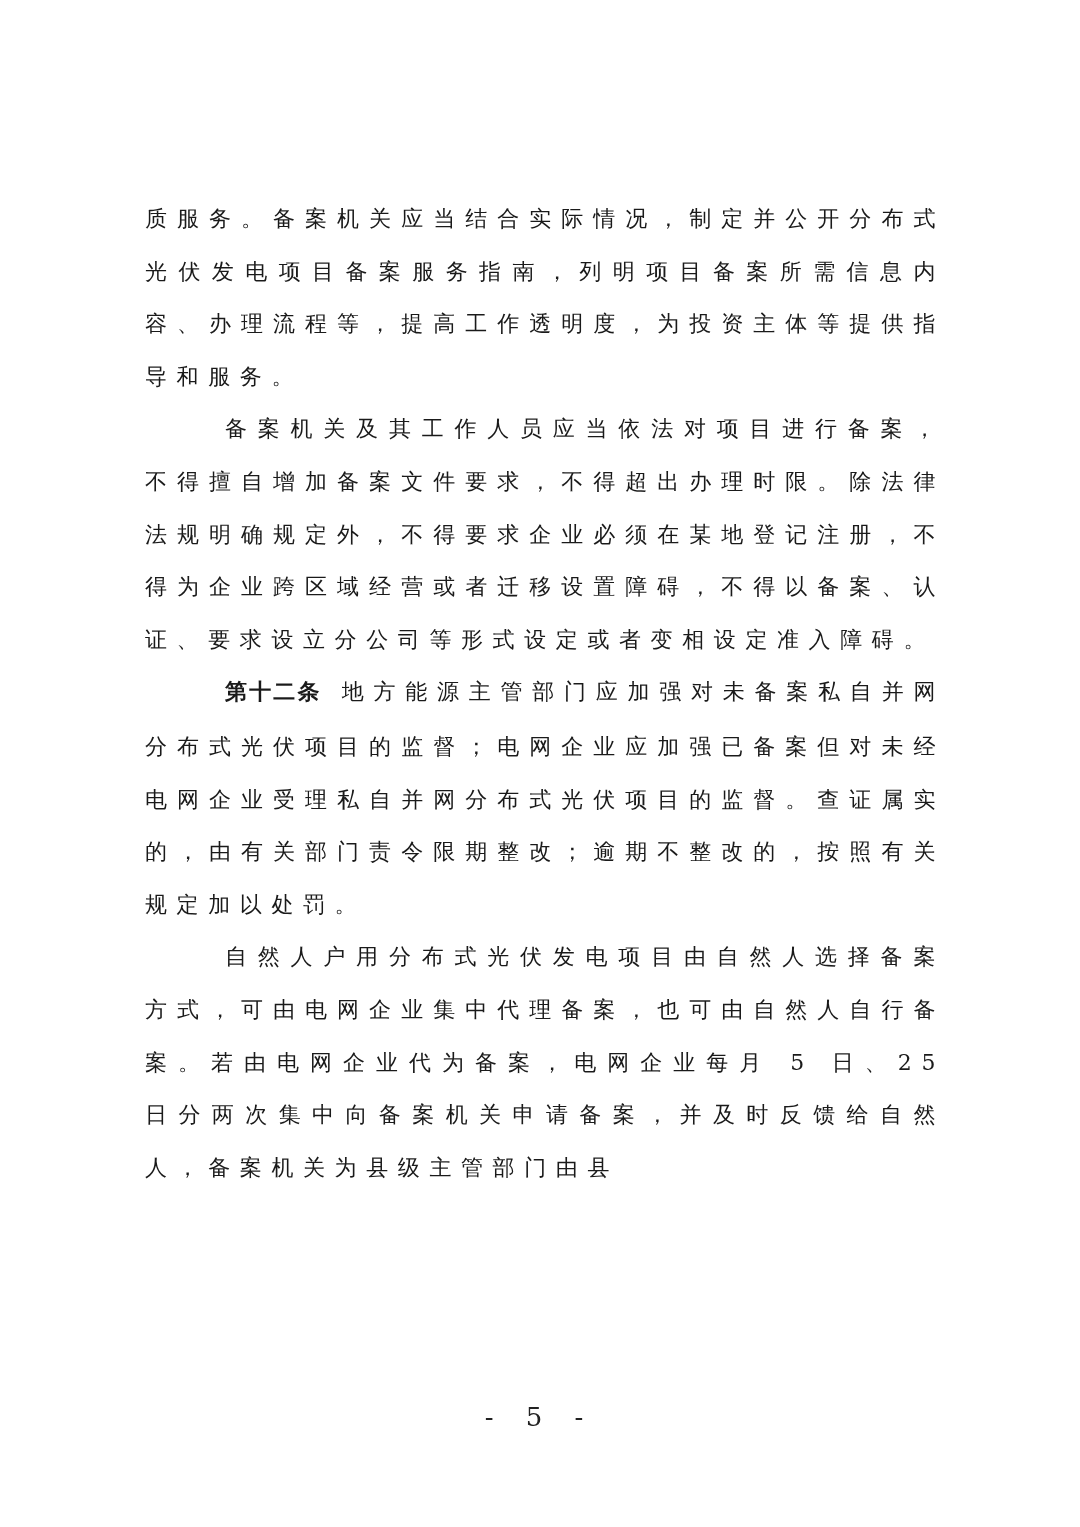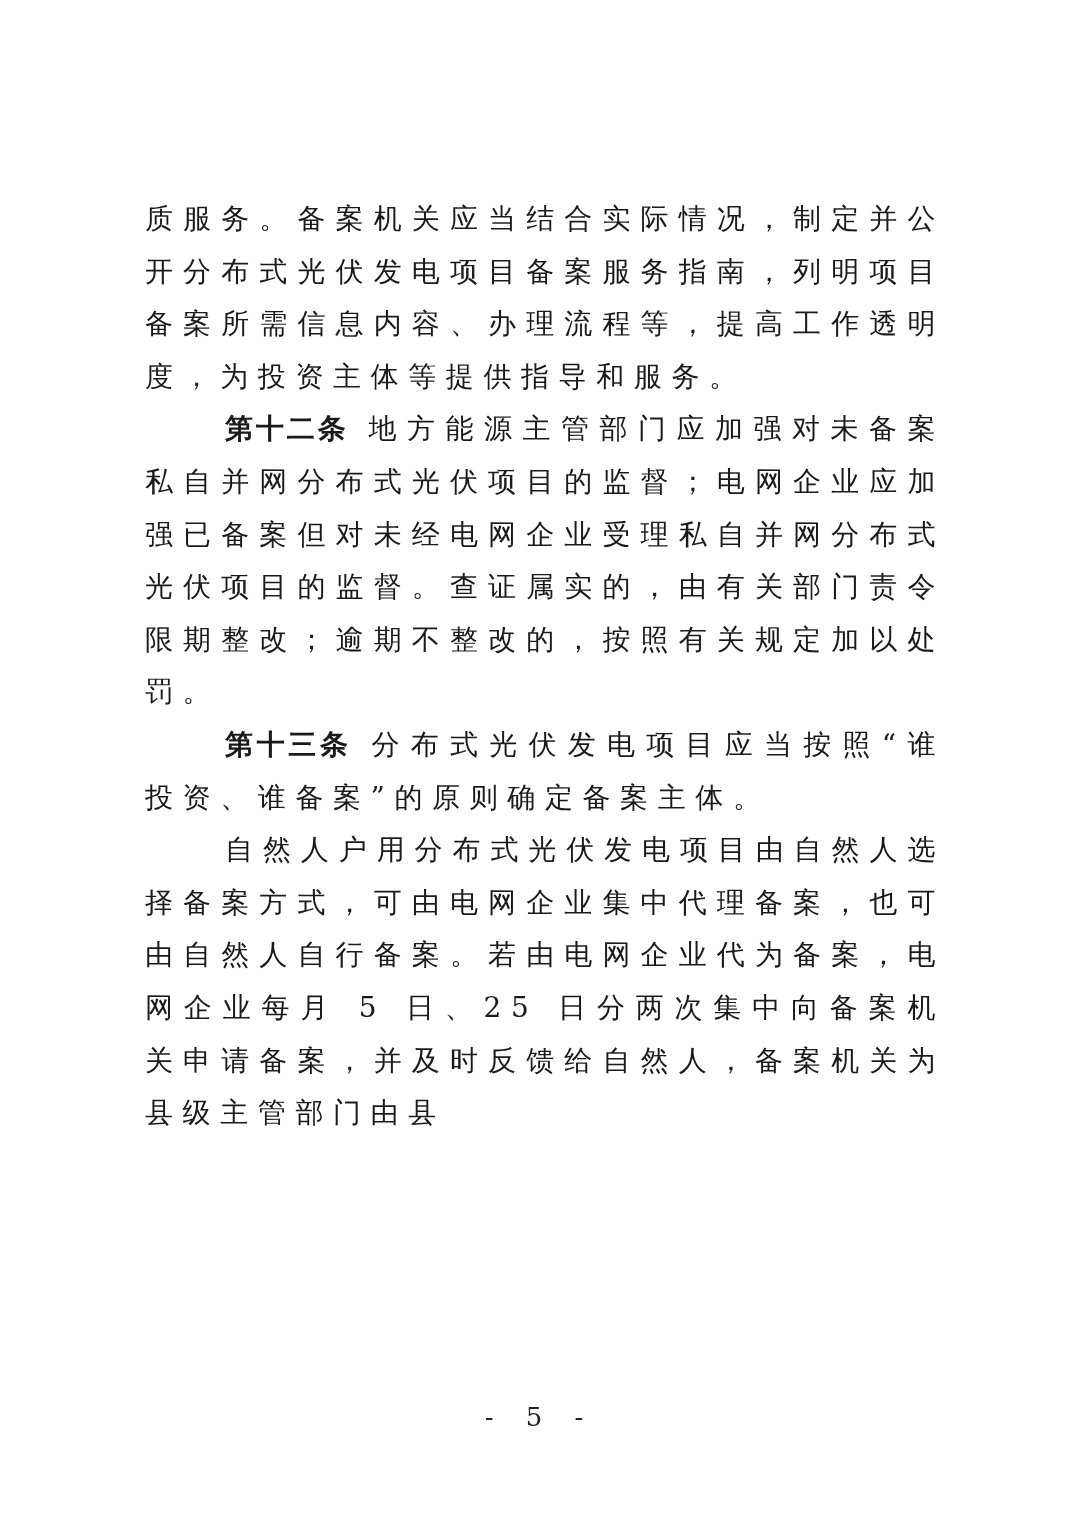--- a/index.html
+++ b/index.html
@@ -12,31 +12,31 @@
     overflow: hidden;
   }
   .page-body {
     position: absolute;
     left: 145px;
     top: 193px;
     width: 800px;
   }
   .para {
     margin: 0;
-    font-size: 28px;
+    font-size: 22px;
     line-height: 52.6px;
     letter-spacing: 9.6px;
     text-align: justify;
     text-align-last: left;
     text-indent: 80px;
     word-break: break-all;
   }
   .para.noindent { text-indent: 0; }
   .article-num {
-    font-family: Liberation Serif, serif;
+    font-family: Liberation Mono, monospace;
     font-weight: bold;
     letter-spacing: 2px;
     margin-right: 20px;
   }
   .page-number {
     position: absolute;
     left: 0; width: 1080px;
     top: 1402px;
     text-align: center;
     font-size: 26px;
@@ -45,23 +45,23 @@
   }
 </style>
 </head>
 <body>
 
 <div class="page-body">
   <p class="para noindent">
     <span>质服务。备案机关应当结合实际情况，制定并公开分布式光伏发电项目备案服务指南，列明项目备案所需信息内容、办理流程等，提高工作透明度，为投资主体等提供指导和服务。</span>
   </p>
   <p class="para">
-    <span class="article-num">第十二条</span><span>地方能源主管部门应加强对未备案私自并网分布式光伏项目的监督；电网企业应加强已备案但对未经电网企业受理私自并网分布式光伏项目的监督。查证属实的，由有关部门责令限期整改；逾期不整改的，按照有关规定加以处罚。</span>
+    <span>备案机关及其工作人员应当依法对项目进行备案，不得擅自增加备案文件要求，不得超出办理时限。除法律法规明确规定外，不得要求企业必须在某地登记注册，不得为企业跨区域经营或者迁移设置障碍，不得以备案、认证、要求设立分公司等形式设定或者变相设定准入障碍。</span>
   </p>
   <p class="para">
-    <span class="article-num">第十三条</span><span>分布式光伏发电项目应当按照“谁投资、谁备案”的原则确定备案主体。</span>
+    <span class="article-num">第十二条</span><span>地方能源主管部门应加强对未备案私自并网分布式光伏项目的监督；电网企业应加强已备案但对未经电网企业受理私自并网分布式光伏项目的监督。查证属实的，由有关部门责令限期整改；逾期不整改的，按照有关规定加以处罚。</span>
   </p>
   <p class="para">
     <span>自然人户用分布式光伏发电项目由自然人选择备案方式，可由电网企业集中代理备案，也可由自然人自行备案。若由电网企业代为备案，电网企业每月 5 日、25 日分两次集中向备案机关申请备案，并及时反馈给自然人，备案机关为县级主管部门由县</span>
   </p>
 </div>
 
 <div class="page-number">- 5 -</div>
 
 </body></html>

